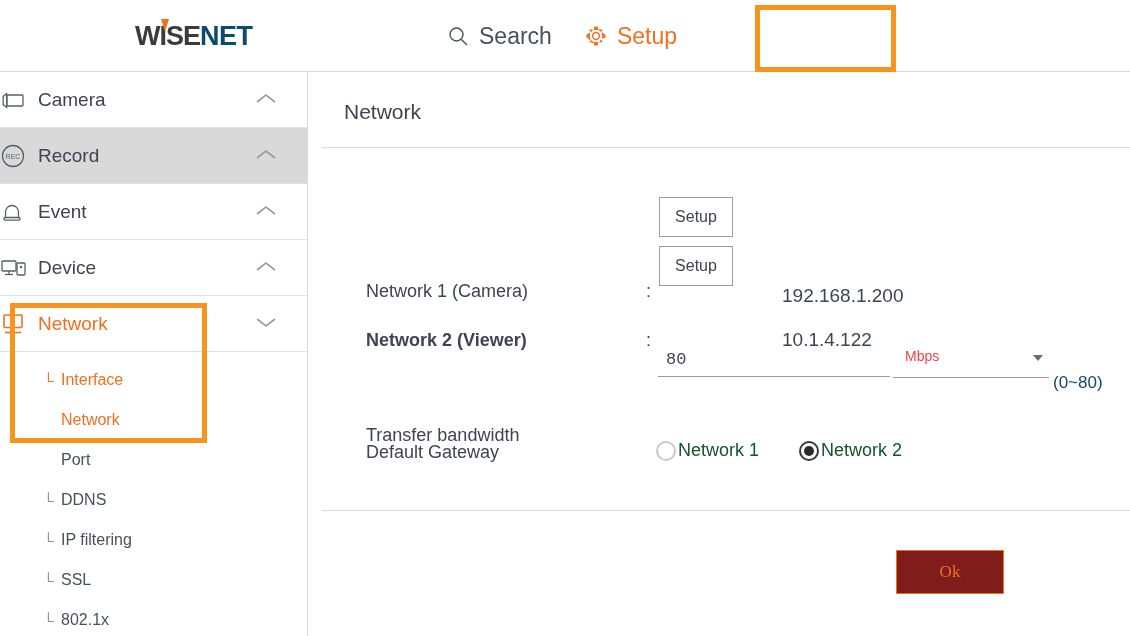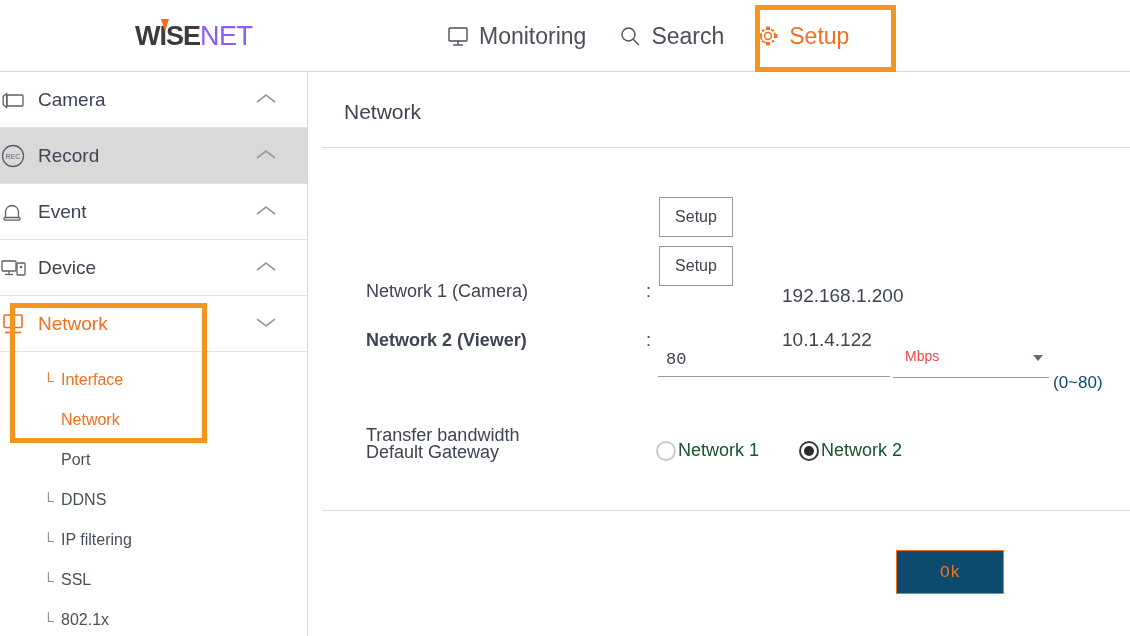--- a/index.html
+++ b/index.html
@@ -36,22 +36,22 @@
   }
   .logo .lg-wise {
     font-size: 27px;
     font-weight: bold;
     color: #3b3b3b;
     letter-spacing: -1px;
     position: relative;
   }
   .logo .lg-net {
     font-size: 27px;
-    font-weight: normal;
-    color: #8b5cf6;
+    font-weight: bold;
+    color: #0c4a6e;
     letter-spacing: -0.5px;
   }
   .logo .accent {
     position: absolute;
     left: 26px; top: -2px;
     width: 0; height: 0;
     border-left: 4px solid transparent;
     border-right: 4px solid transparent;
     border-top: 13px solid #f07020;
   }
@@ -274,23 +274,23 @@
     width: 10px; height: 10px;
     border-radius: 50%;
     background: #2b2b2b;
   }
 
   .ok-btn {
     position: absolute;
     left: 587px; top: 478px;
     width: 108px; height: 44px;
     border: 1px solid #f07020;
-    background: #0c4a6e;
+    background: #7f1d1d;
     color: #f07020;
-    font-family: Liberation Mono, monospace;
+    font-family: Liberation Serif, serif;
     font-size: 17px;
     cursor: pointer;
   }
 </style>
 </head>
 <body>
 
 <div id="app">
 
   <div class="topbar">
@@ -298,30 +298,20 @@
     <div class="logo">
       <span class="lg-wise">
         <span class="accent"></span>
         <span>WISE</span>
       </span>
         <span class="lg-net">NET</span>
     </div>
 
     <div class="topnav">
 
-      <div class="navitem">
-        <span>
-          <svg width="24" height="24" viewBox="0 0 24 24" fill="none" stroke="#4a4f58" stroke-width="1.4">
-            <rect x="3" y="4" width="18" height="13" rx="1"></rect>
-            <line x1="12" y1="17" x2="12" y2="21"></line>
-            <line x1="7" y1="21" x2="17" y2="21"></line>
-          </svg>
-        </span>
-        <span>Monitoring</span>
-      </div>
 
       <div class="navitem">
         <span>
           <svg width="24" height="24" viewBox="0 0 24 24" fill="none" stroke="#4a4f58" stroke-width="1.4">
             <circle cx="10.5" cy="10.5" r="6.5"></circle>
             <line x1="15.4" y1="15.4" x2="21" y2="21"></line>
           </svg>
         </span>
         <span>Search</span>
       </div>

